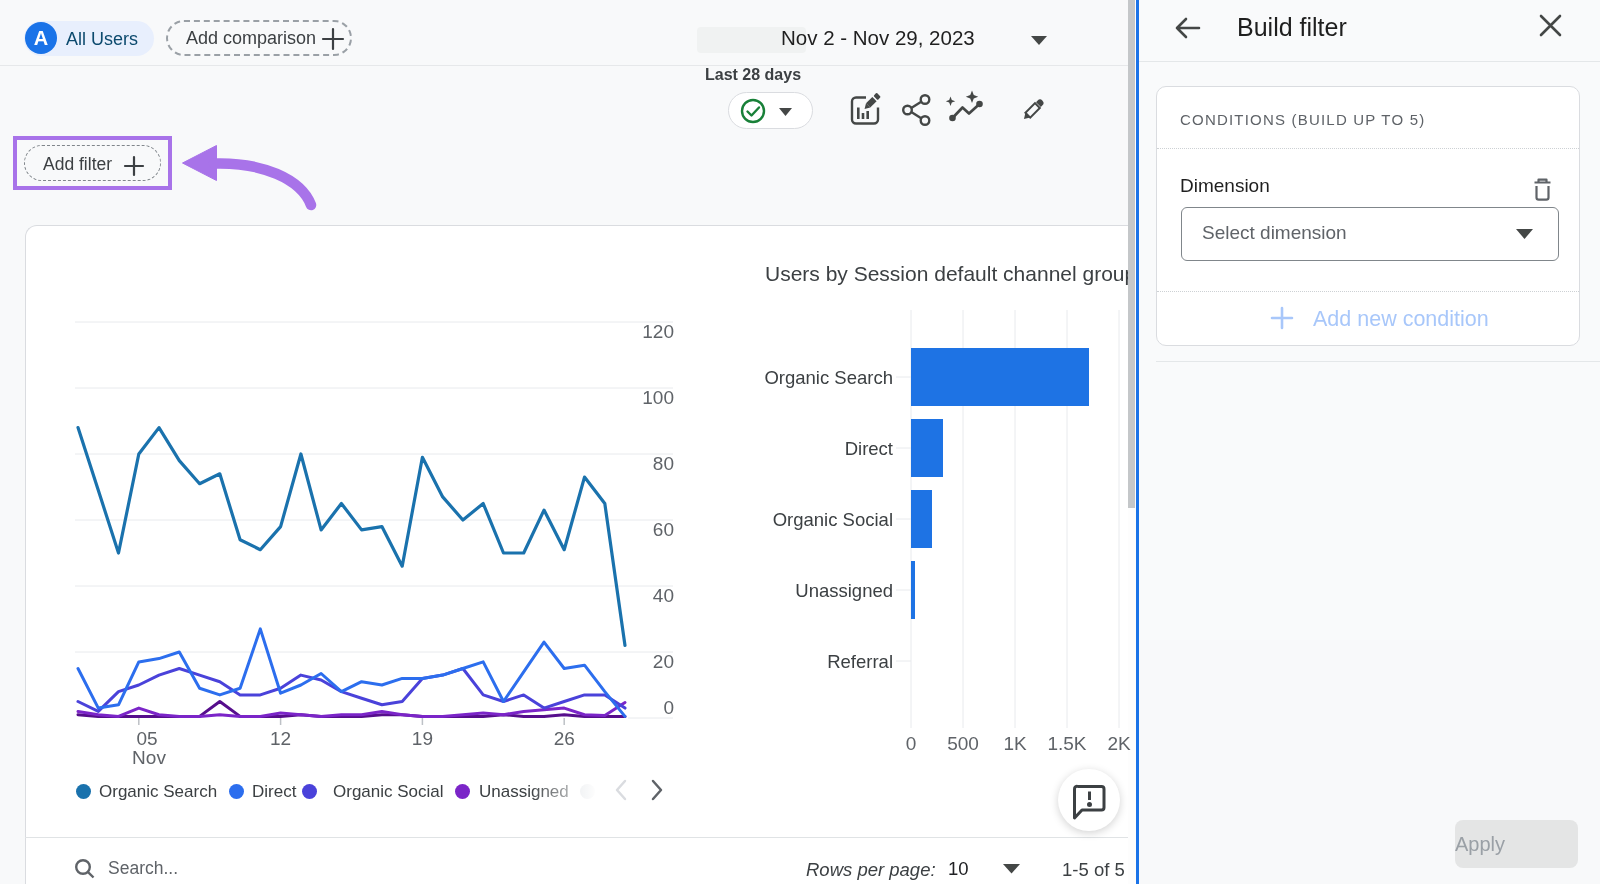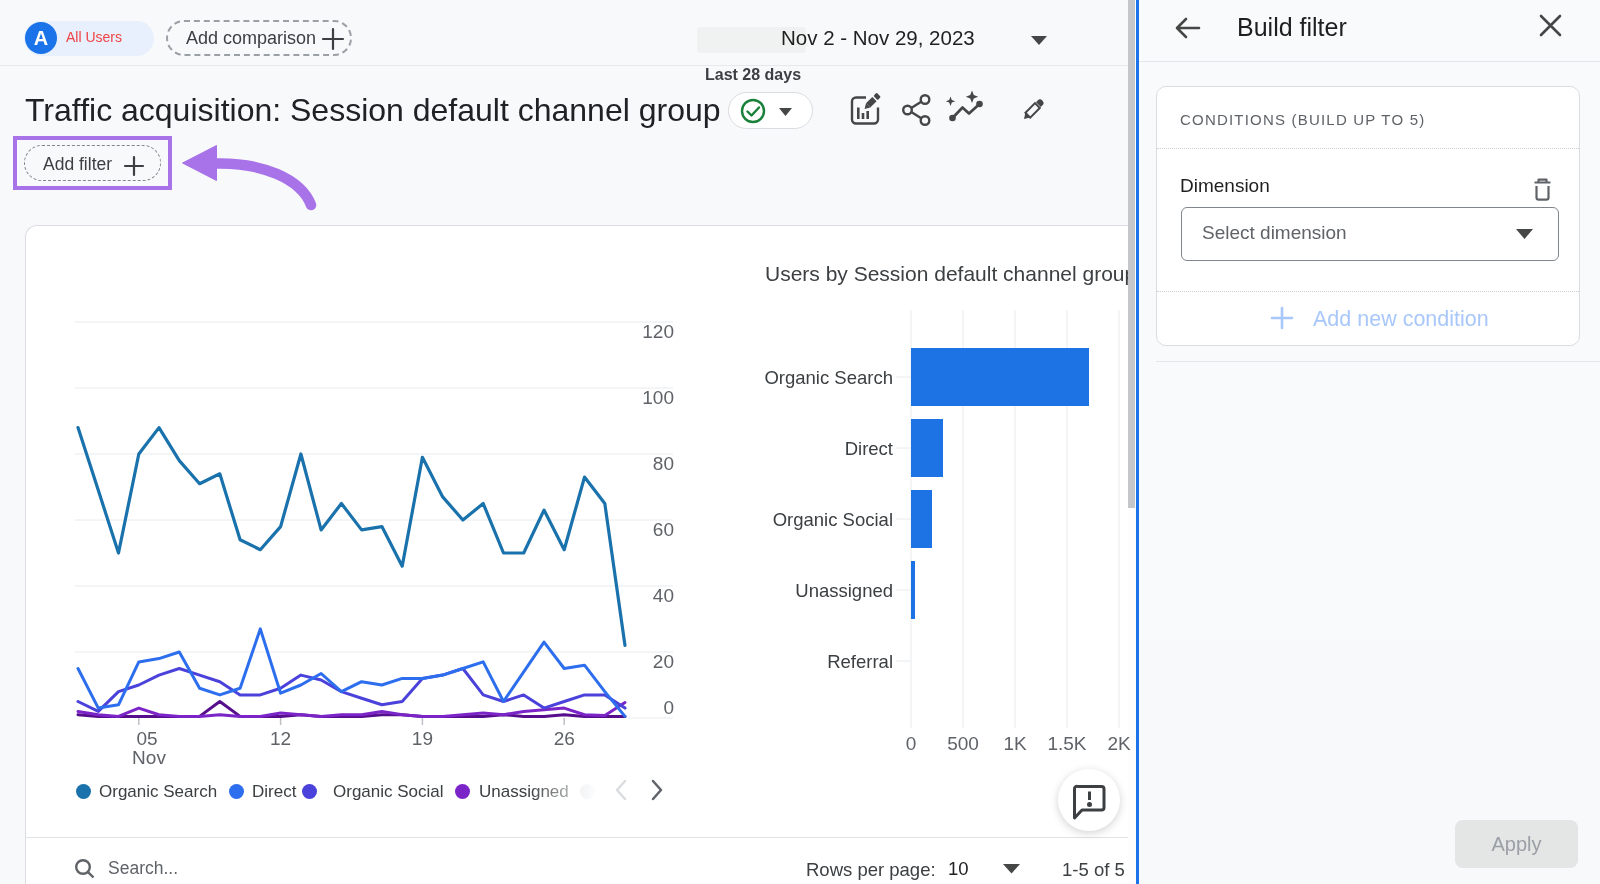--- a/index.html
+++ b/index.html
@@ -10,30 +10,29 @@
 </style>
 </head>
 <body>
 
 <div class="abs" id="main" style="left:0;top:0;width:1136px;height:884px;background:#f8f9fa;">
 
   <div class="abs" style="left:0;top:0;width:1136px;height:66px;border-bottom:1px solid #e6e8ea;"></div>
 
   <div class="abs" style="left:24px;top:21px;width:130px;height:35px;border-radius:18px;background:#e8effd;"></div>
   <div class="abs" style="left:25px;top:22px;width:32px;height:32px;border-radius:50%;background:#1a73e8;color:#fff;font-size:20px;font-weight:bold;text-align:center;line-height:32px;">A</div>
-  <div class="abs" style="left:66px;top:29px;font-size:14px;color:#ef4444;">All Users</div>
+  <div class="abs" style="left:66px;top:29px;font-size:18px;color:#0c4a6e;">All Users</div>
 
   <div class="abs" style="left:166px;top:20px;width:186px;height:36px;border-radius:19px;border:2px dashed #9aa0a6;"></div>
   <div class="abs" style="left:186px;top:28px;font-size:18px;color:#3c4043;">Add comparison</div>
 
   <div class="abs" style="left:697px;top:27px;width:109px;height:26px;background:#f0f2f2;border-radius:4px;"></div>
   <div class="abs" style="left:705px;top:30px;font-size:16px;font-weight:bold;color:#3c4043;margin-top:36px;">Last 28 days</div>
   <div class="abs" style="left:781px;top:26px;font-size:20.5px;color:#1f1f1f;">Nov 2 - Nov 29, 2023</div>
 
-  <div class="abs" style="left:25px;top:92px;font-size:32px;color:#202124;">Traffic acquisition: Session default channel group</div>
 
   <div class="abs" style="left:728px;top:92px;width:85px;height:37px;border-radius:19px;border:1.5px solid #dadce0;background:#fff;"></div>
 
   <div class="abs" style="left:13px;top:136px;width:159px;height:54px;border:4px solid #a873e9;"></div>
   <div class="abs" style="left:24px;top:145px;width:137px;height:36px;border-radius:18px;border:1.5px dashed #80868b;"></div>
   <div class="abs" style="left:43px;top:154px;font-size:17.5px;font-weight:500;color:#3c4043;">Add filter</div>
 
   <div class="abs" style="left:25px;top:225px;width:1111px;height:660px;background:#fff;border:1px solid #dadce0;border-right:none;border-bottom:none;border-radius:12px 0 0 0;"></div>
 
   <div class="abs" style="left:765px;top:262px;width:371px;overflow:hidden;white-space:nowrap;font-size:21px;color:#3c4043;">Users by Session default channel group</div>
@@ -45,21 +44,21 @@
   <div class="abs" style="left:302px;top:784px;width:15px;height:15px;border-radius:50%;background:#4a42da;"></div>
   <div class="abs" style="left:333px;top:782px;font-size:17px;color:#3c4043;">Organic Social</div>
   <div class="abs" style="left:455px;top:784px;width:15px;height:15px;border-radius:50%;background:#7b25c8;"></div>
   <div class="abs" style="left:479px;top:782px;font-size:17px;color:#3c4043;">Unassigned</div>
   <div class="abs" style="left:580px;top:784px;width:15px;height:15px;border-radius:50%;background:#ced3d9;"></div>
 
   <div class="abs" style="left:530px;top:775px;width:80px;height:32px;background:linear-gradient(to right, rgba(255,255,255,0), #ffffff 85%);"></div>
 
   <div class="abs" style="left:25px;top:837px;width:1111px;height:1px;background:#e0e3e5;"></div>
   <div class="abs" style="left:108px;top:858px;font-size:17.5px;color:#5f6368;">Search...</div>
-  <div class="abs" style="left:806px;top:859px;font-size:18.5px;color:#3c4043;">Rows per page:</div>
+  <div class="abs" style="left:806px;top:859px;font-size:18.5px;color:#3c4043;font-style:italic;">Rows per page:</div>
   <div class="abs" style="left:948px;top:858px;font-size:18.5px;color:#202124;">10</div>
   <div class="abs" style="left:1062px;top:859px;font-size:18.5px;color:#3c4043;">1-5 of 5</div>
 
   <div class="abs" style="left:1058px;top:769px;width:62px;height:62px;border-radius:50%;background:#fff;box-shadow:0 2px 8px rgba(0,0,0,0.18);"></div>
 </div>
 
 <div class="abs" style="left:1128px;top:0;width:8px;height:884px;background:#fdfdfd;"></div>
 <div class="abs" style="left:1128px;top:0;width:7px;height:508px;background:#c4c7c9;"></div>
 
 <div class="abs" style="left:1136px;top:0;width:3px;height:884px;background:#1a73e8;"></div>
@@ -73,21 +72,21 @@
   <div class="abs" style="left:18px;top:148px;width:422px;height:0;border-top:1px dotted #cdd1d4;"></div>
   <div class="abs" style="left:41px;top:175px;font-size:19px;color:#1f1f1f;">Dimension</div>
   <div class="abs" style="left:42px;top:207px;width:378px;height:54px;background:#fff;border:1px solid #80868b;border-radius:6px;"></div>
   <div class="abs" style="left:63px;top:222px;font-size:19px;color:#5f6368;">Select dimension</div>
   <div class="abs" style="left:18px;top:291px;width:422px;height:0;border-top:1px dotted #cdd1d4;"></div>
   <div class="abs" style="left:174px;top:307px;font-size:21.5px;color:#a8c7fa;">Add new condition</div>
 
   <div class="abs" style="left:17px;top:361px;width:444px;height:1px;background:#e4e7e9;"></div>
 
   <div class="abs" style="left:316px;top:820px;width:123px;height:48px;background:#e4e5e5;border-radius:8px;"></div>
-  <div class="abs" style="left:316px;top:833px;width:123px;text-align:center;font-size:20px;color:#9aa0a6;">Apply</div>
+  <div class="abs" style="left:316px;top:833px;width:123px;font-size:20px;color:#9aa0a6;">Apply</div>
 </div>
 
 <svg class="abs" style="left:0;top:0;" width="1600" height="884" viewBox="0 0 1600 884" fill="none">
 
   <g stroke="#e8eaed" stroke-width="1">
     <line x1="75" y1="322" x2="673" y2="322"></line>
     <line x1="75" y1="388" x2="673" y2="388"></line>
     <line x1="75" y1="454" x2="673" y2="454"></line>
     <line x1="75" y1="520" x2="673" y2="520"></line>
     <line x1="75" y1="586" x2="673" y2="586"></line>

